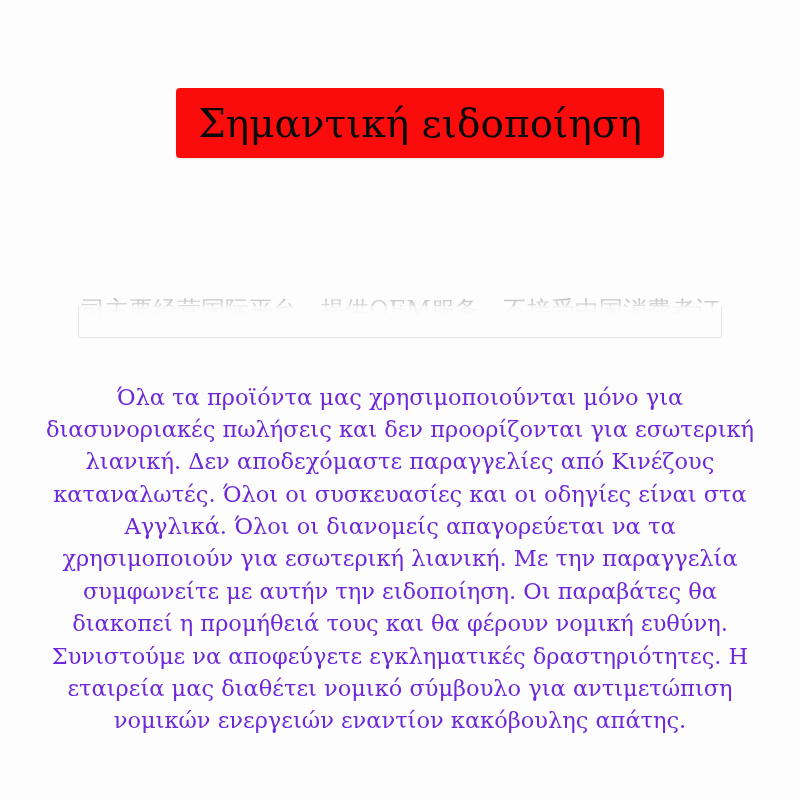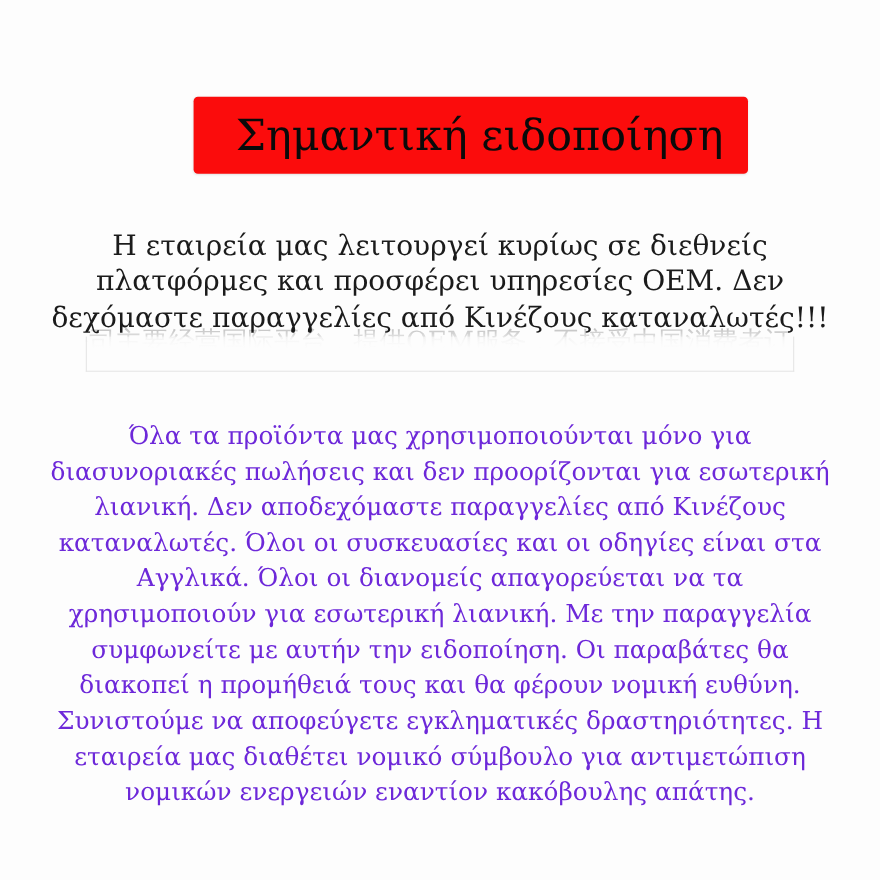--- a/index.html
+++ b/index.html
@@ -25,21 +25,20 @@
     top: 88px;
     left: 176px;
     width: 488px;
     height: 70px;
     background: #fb0c0c;
     border-radius: 4px;
     display: flex;
     align-items: center;
     justify-content: center;
     box-shadow: 0 1px 2px rgba(0,0,0,0.10);
-    padding-left: 16px;
   }
   .notice-banner-text {
     font-family: "DejaVu Serif", serif;
     font-size: 39px;
     line-height: 1;
     color: #0a0a0a;
     letter-spacing: 0px;
     white-space: nowrap;
   }
   .lead-paragraph {
@@ -99,21 +98,20 @@
 </style>
 </head>
 <body>
 
 <div class="page">
 
   <div class="notice-banner">
     <span class="notice-banner-text">Σημαντική ειδοποίηση</span>
   </div>
 
-  <p class="lead-paragraph">Η εταιρεία μας λειτουργεί κυρίως σε διεθνείς πλατφόρμες και προσφέρει υπηρεσίες OEM. Δεν δεχόμαστε παραγγελίες από Κινέζους καταναλωτές!!!</p>
 
   <div class="faded-strip">
     <span class="faded-strip-text">本公司主要经营国际平台，提供OEM服务，不接受中国消费者订单！</span>
   </div>
   <div class="strip-cover"></div>
 
   <p class="body-paragraph">Όλα τα προϊόντα μας χρησιμοποιούνται μόνο για διασυνοριακές πωλήσεις και δεν προορίζονται για εσωτερική λιανική. Δεν αποδεχόμαστε παραγγελίες από Κινέζους καταναλωτές. Όλοι οι συσκευασίες και οι οδηγίες είναι στα Αγγλικά. Όλοι οι διανομείς απαγορεύεται να τα χρησιμοποιούν για εσωτερική λιανική. Με την παραγγελία συμφωνείτε με αυτήν την ειδοποίηση. Οι παραβάτες θα διακοπεί η προμήθειά τους και θα φέρουν νομική ευθύνη. Συνιστούμε να αποφεύγετε εγκληματικές δραστηριότητες. Η εταιρεία μας διαθέτει νομικό σύμβουλο για αντιμετώπιση νομικών ενεργειών εναντίον κακόβουλης απάτης.</p>
 
 </div>
 

